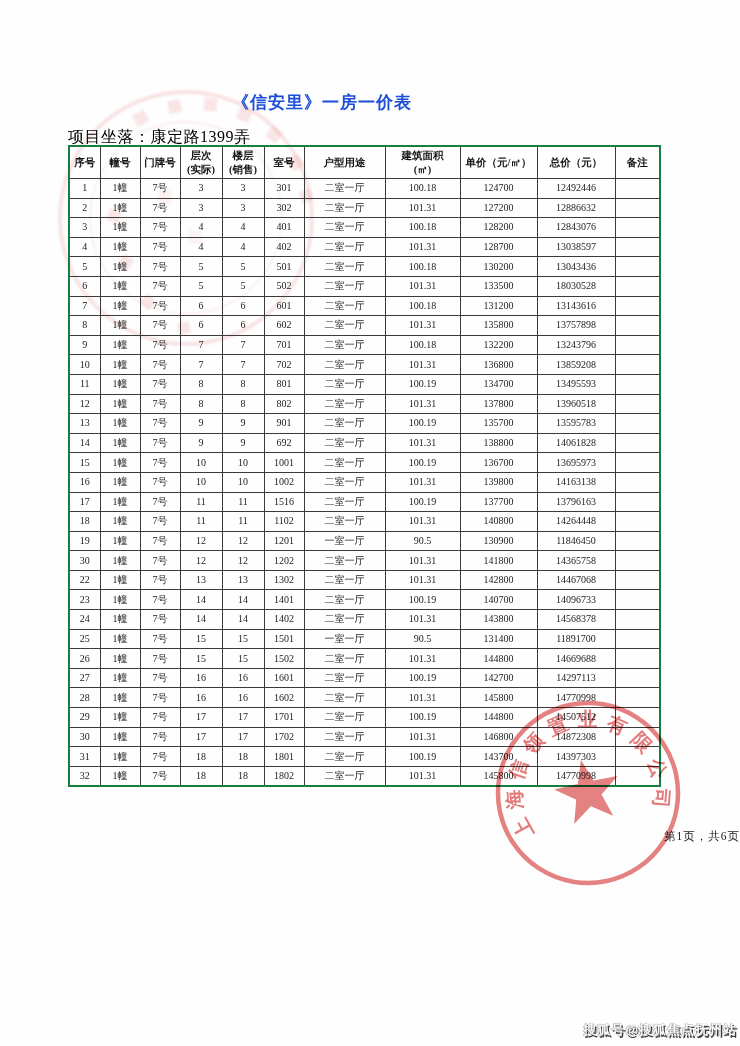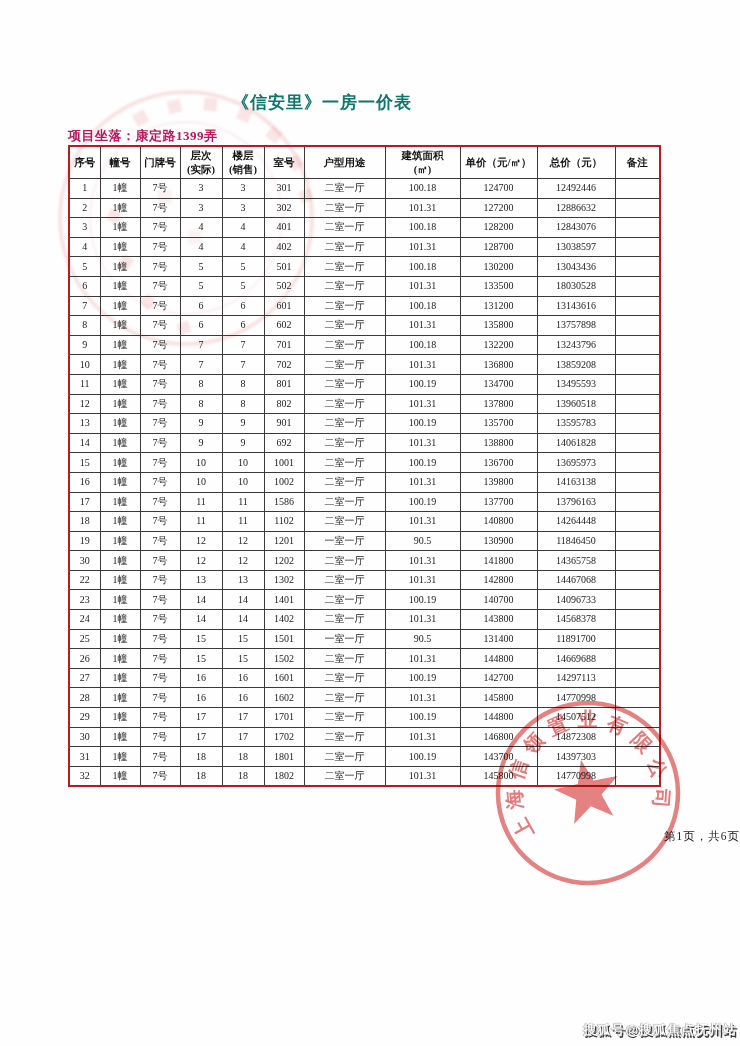--- a/index.html
+++ b/index.html
@@ -7,36 +7,36 @@
     position:relative;
     width:740px;height:1046px;
     background:#fefefe;
     overflow:hidden;
     font-family:"Liberation Serif","DejaVu Serif",serif;
     color:#1c1c1c;
   }
   .title{
     position:absolute;top:91px;left:0;width:644px;
     text-align:center;font-size:17px;font-weight:bold;
-    letter-spacing:1px;margin:0;color:#0f766e;
+    letter-spacing:1px;margin:0;color:#1d4ed8;
   }
   .location{
     position:absolute;top:127px;left:68px;
-    font-size:13px;font-weight:bold;color:#be185d;
+    font-size:16px;font-weight:normal;color:#000000;
     letter-spacing:.5px;
   }
   table.price{
     position:absolute;top:145px;left:68px;
     width:591px;border-collapse:collapse;table-layout:fixed;
     background:transparent;
   }
   table.price,table.price th,table.price td{
     border:1px solid #3a3a3a;
   }
-  table.price{border:2px solid #b91c1c;}
+  table.price{border:2px solid #15803d;}
   table.price th{
     height:31px;padding:0 1px;
     font-size:10.5px;font-weight:bold;line-height:1.25;
     white-space:pre-line;text-align:center;vertical-align:middle;color:#151515;
   }
   table.price td{
     height:18.6px;padding:0 2px;
     font-size:10px;line-height:1;
     text-align:center;vertical-align:middle;color:#222;
     overflow:hidden;white-space:nowrap;
@@ -336,21 +336,21 @@
           <td>139800</td>
           <td>14163138</td>
           <td></td>
         </tr>
         <tr>
           <td>17</td>
           <td>1幢</td>
           <td>7号</td>
           <td>11</td>
           <td>11</td>
-          <td>1586</td>
+          <td>1516</td>
           <td>二室一厅</td>
           <td>100.19</td>
           <td>137700</td>
           <td>13796163</td>
           <td></td>
         </tr>
         <tr>
           <td>18</td>
           <td>1幢</td>
           <td>7号</td>

